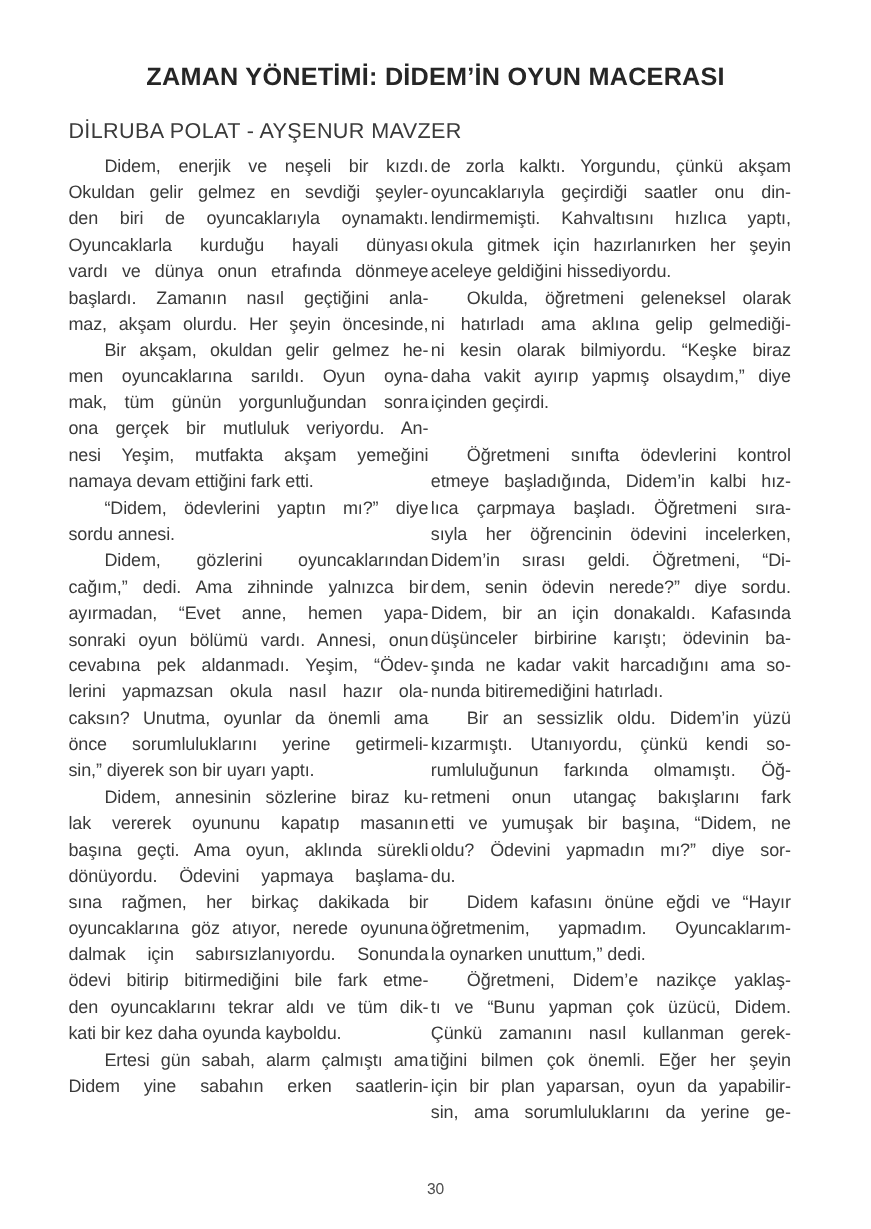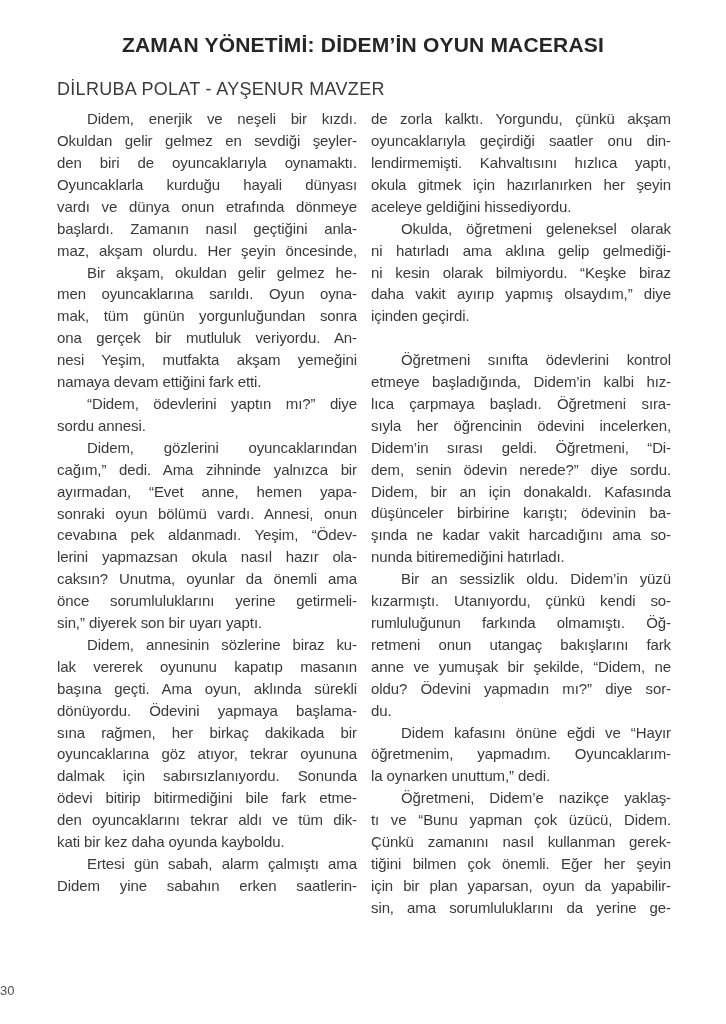--- a/index.html
+++ b/index.html
@@ -12,38 +12,38 @@
   }
   .page {
     position: relative;
     width: 726px; height: 1024px;
     background: var(--bg, #ffffff);
     color: var(--text, #3a3a3a);
     overflow: hidden;
   }
   .title {
     margin: 0;
-    padding-top: 32px;
+    padding-top: 52px;
     text-align: center;
     font-size: 21px;
     font-weight: 700;
     letter-spacing: 0.2px;
     color: var(--title, #262626);
     line-height: 1.2;
   }
   .byline {
     margin: 22px 57px 0 57px;
     font-size: 18px;
     letter-spacing: 0.3px;
     color: var(--text, #3a3a3a);
     line-height: 20px;
   }
   .columns {
     display: flex;
-    gap: 14px;
+    gap: 2px;
     margin: 9px 55px 0 57px;
   }
   .col {
     width: 300px;
     font-size: 15px;
     line-height: 21.9px;
     color: var(--text, #3a3a3a);
   }
   .line {
     text-align: justify;
@@ -51,21 +51,21 @@
     letter-spacing: -0.1px;
     white-space: normal;
   }
   .line.end { text-align-last: left; }
   .line.indent { text-indent: 30px; }
   .line.gap { margin-top: 21.9px; }
   .pageno {
     position: absolute;
     left: 0; right: 0;
     bottom: 26px;
-    text-align: left;
+    text-align: center;
     font-size: 13px;
     color: var(--pageno, #4f4f4f);
   }
 </style>
 </head>
 <body>
 
 <div class="page">
   <h1 class="title">ZAMAN YÖNETİMİ: DİDEM’İN OYUN MACERASI</h1>
   <div class="byline">DİLRUBA POLAT - AYŞENUR MAVZER</div>
@@ -93,21 +93,21 @@
         <div class="line">cevabına pek aldanmadı. Yeşim, “Ödev-</div>
         <div class="line">lerini yapmazsan okula nasıl hazır ola-</div>
         <div class="line">caksın? Unutma, oyunlar da önemli ama</div>
         <div class="line">önce sorumluluklarını yerine getirmeli-</div>
         <div class="line end">sin,” diyerek son bir uyarı yaptı.</div>
         <div class="line indent">Didem, annesinin sözlerine biraz ku-</div>
         <div class="line">lak vererek oyununu kapatıp masanın</div>
         <div class="line">başına geçti. Ama oyun, aklında sürekli</div>
         <div class="line">dönüyordu. Ödevini yapmaya başlama-</div>
         <div class="line">sına rağmen, her birkaç dakikada bir</div>
-        <div class="line">oyuncaklarına göz atıyor, tekrar oyununa</div>
+        <div class="line">oyuncaklarına göz atıyor, nerede oyununa</div>
         <div class="line">dalmak için sabırsızlanıyordu. Sonunda</div>
         <div class="line">ödevi bitirip bitirmediğini bile fark etme-</div>
         <div class="line">den oyuncaklarını tekrar aldı ve tüm dik-</div>
         <div class="line end">kati bir kez daha oyunda kayboldu.</div>
         <div class="line indent">Ertesi gün sabah, alarm çalmıştı ama</div>
         <div class="line">Didem yine sabahın erken saatlerin-</div>
       </div>
     <div class="col" id="col-right">
         <div class="line">de zorla kalktı. Yorgundu, çünkü akşam</div>
         <div class="line">oyuncaklarıyla geçirdiği saatler onu din-</div>
@@ -126,21 +126,21 @@
         <div class="line">Didem’in sırası geldi. Öğretmeni, “Di-</div>
         <div class="line">dem, senin ödevin nerede?” diye sordu.</div>
         <div class="line">Didem, bir an için donakaldı. Kafasında</div>
         <div class="line">düşünceler birbirine karıştı; ödevinin ba-</div>
         <div class="line">şında ne kadar vakit harcadığını ama so-</div>
         <div class="line end">nunda bitiremediğini hatırladı.</div>
         <div class="line indent">Bir an sessizlik oldu. Didem’in yüzü</div>
         <div class="line">kızarmıştı. Utanıyordu, çünkü kendi so-</div>
         <div class="line">rumluluğunun farkında olmamıştı. Öğ-</div>
         <div class="line">retmeni onun utangaç bakışlarını fark</div>
-        <div class="line">anne ve yumuşak bir şekilde, “Didem, ne</div>
+        <div class="line">etti ve yumuşak bir başına, “Didem, ne</div>
         <div class="line">oldu? Ödevini yapmadın mı?” diye sor-</div>
         <div class="line end">du.</div>
         <div class="line indent">Didem kafasını önüne eğdi ve “Hayır</div>
         <div class="line">öğretmenim, yapmadım. Oyuncaklarım-</div>
         <div class="line end">la oynarken unuttum,” dedi.</div>
         <div class="line indent">Öğretmeni, Didem’e nazikçe yaklaş-</div>
         <div class="line">tı ve “Bunu yapman çok üzücü, Didem.</div>
         <div class="line">Çünkü zamanını nasıl kullanman gerek-</div>
         <div class="line">tiğini bilmen çok önemli. Eğer her şeyin</div>
         <div class="line">için bir plan yaparsan, oyun da yapabilir-</div>

